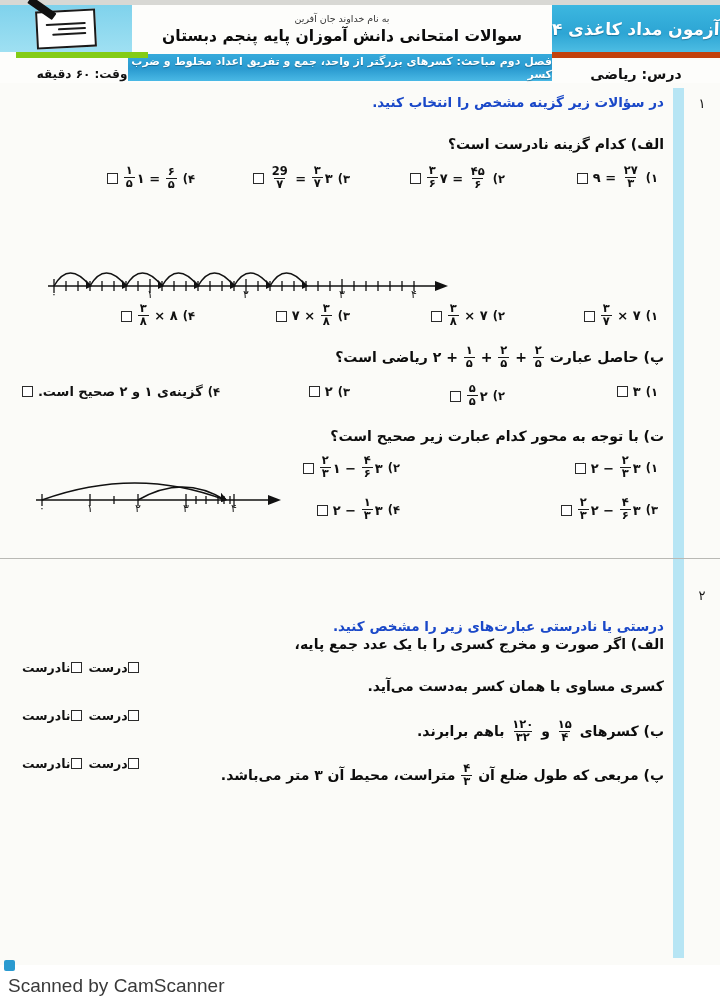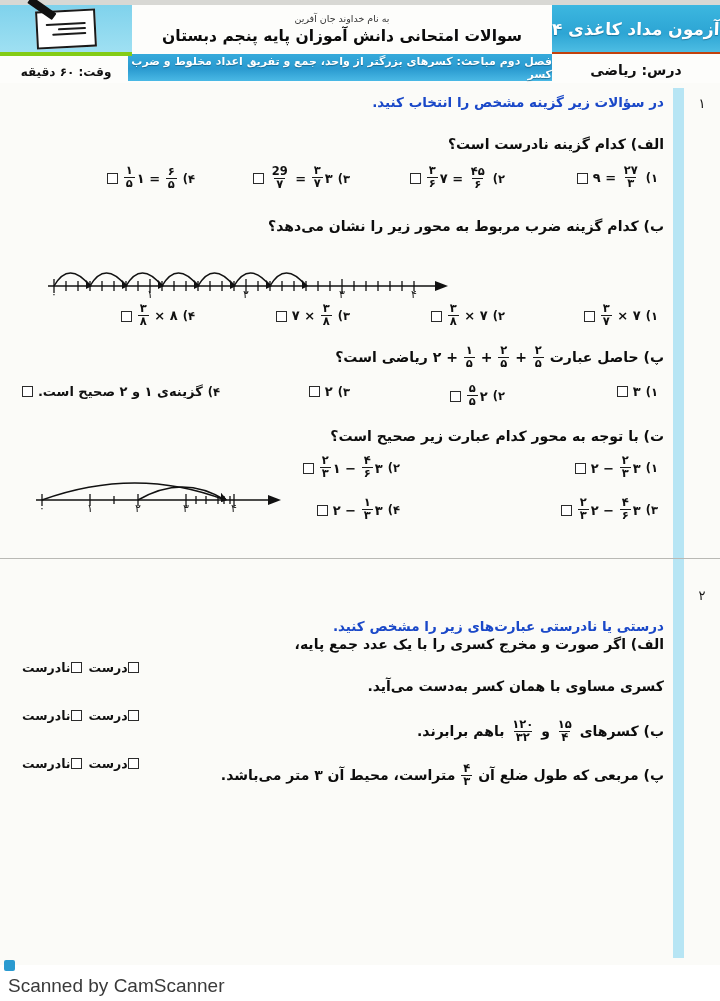--- a/index.html
+++ b/index.html
@@ -26,21 +26,21 @@
   }
   .hdr-title-band span{
     color:#ffffff;font-weight:bold;font-size:17px;
     text-shadow:0 1px 1px rgba(0,60,90,.45);
     letter-spacing:-.3px;transform:skewX(-2deg);
   }
   .hdr-subject{
     position:absolute;top:47px;right:0;width:168px;height:31px;
     display:flex;align-items:center;justify-content:center;
     font-weight:bold;font-size:14px;color:#101010;
-    border-top:2px solid #c2410c;
+    border-top:6px solid #c2410c;
   }
   .hdr-center{
     position:absolute;top:0;right:168px;width:420px;height:47px;
     display:flex;flex-direction:column;align-items:center;justify-content:center;
   }
   .hdr-bism{font-size:9.5px;color:#333;margin-bottom:3px;}
   .hdr-main{font-size:15.5px;font-weight:bold;color:#0b0b0b;}
   .hdr-logo{
     position:absolute;top:0;left:0;width:132px;height:47px;
     background:linear-gradient(180deg,#7fd2ec 0%,#9fe0f2 100%);
@@ -60,23 +60,23 @@
     background:#111;transform:rotate(38deg);border-radius:1px;
   }
   .hdr-chapter{
     position:absolute;top:49px;right:168px;width:424px;height:27px;
     background:linear-gradient(180deg,#35aadb 0%,#2a9ad0 55%,#4ab9e5 100%);
     display:flex;align-items:center;justify-content:center;
     color:#fff;font-size:11px;font-weight:bold;
     text-shadow:0 1px 1px rgba(0,55,85,.5);
   }
   .hdr-time{
-    position:absolute;top:47px;left:0;width:132px;height:31px;
+    position:absolute;top:47px;left:16px;width:132px;height:31px;
     display:flex;align-items:center;justify-content:center;
-    font-weight:bold;font-size:12px;color:#101010;border-top:4px solid #84cc16;
+    font-weight:bold;font-size:12px;color:#101010;border-top:6px solid #84cc16;
   }
 
   
   .body-area{position:absolute;top:88px;left:0;width:720px;height:870px;}
   .qnum-col{
     position:absolute;top:0;right:0;width:36px;height:100%;
     border-left:1px solid #b9b9b5;
   }
   .accent-strip{
     position:absolute;top:0;right:36px;width:11px;
@@ -241,21 +241,20 @@
             </span>
           = <span class="mixed">۱<span class="frac">
                 <span class="n">۱</span>
                 <span class="d">۵</span>
               </span></span>
         </span>
         <span class="cb"></span>
       </div>
     </div>
 
-    <div class="q-part" style="top:130px;">ب) کدام گزینه ضرب مربوط به محور زیر را نشان می‌دهد؟</div>
 
     <div class="numline" style="top:158px;left:40px;">
       <svg width="410" height="52" viewBox="0 0 410 52">
         <line x1="8" y1="40" x2="395" y2="40" stroke="#111" stroke-width="1.6"></line>
         <polygon points="395,35 408,40 395,45" fill="#111"></polygon>
         <g stroke="#111" stroke-width="1.3">
           <line x1="14" y1="33" x2="14" y2="47"></line>
             <line x1="26" y1="35" x2="26" y2="45"></line>
           <line x1="38" y1="35" x2="38" y2="45"></line>
             <line x1="50" y1="35" x2="50" y2="45"></line>

